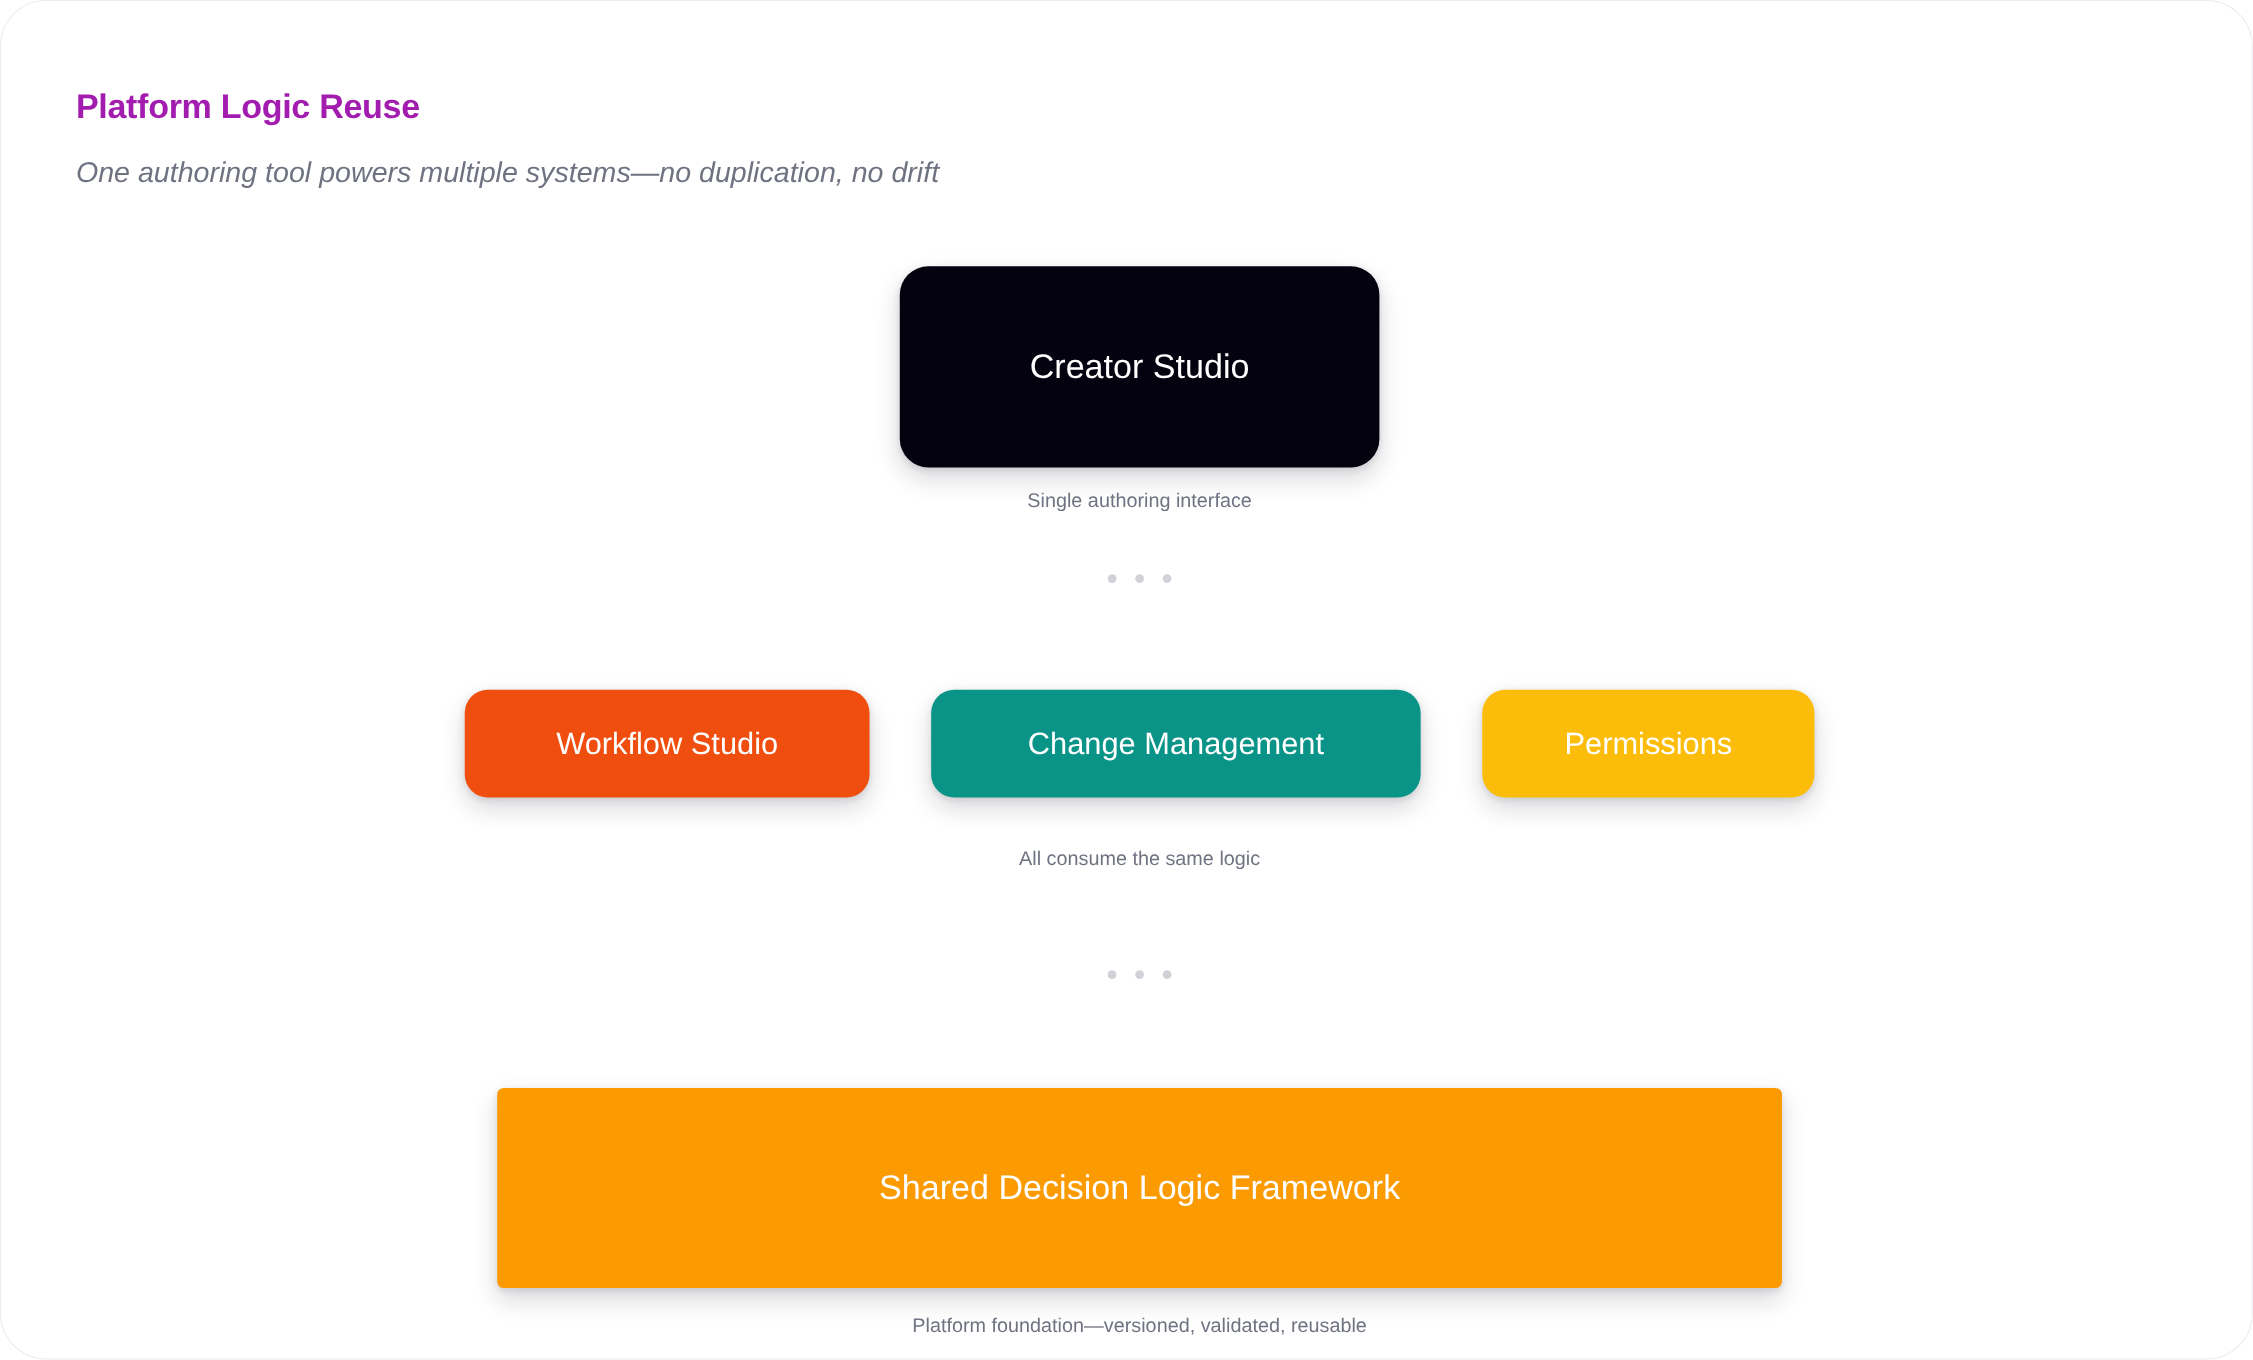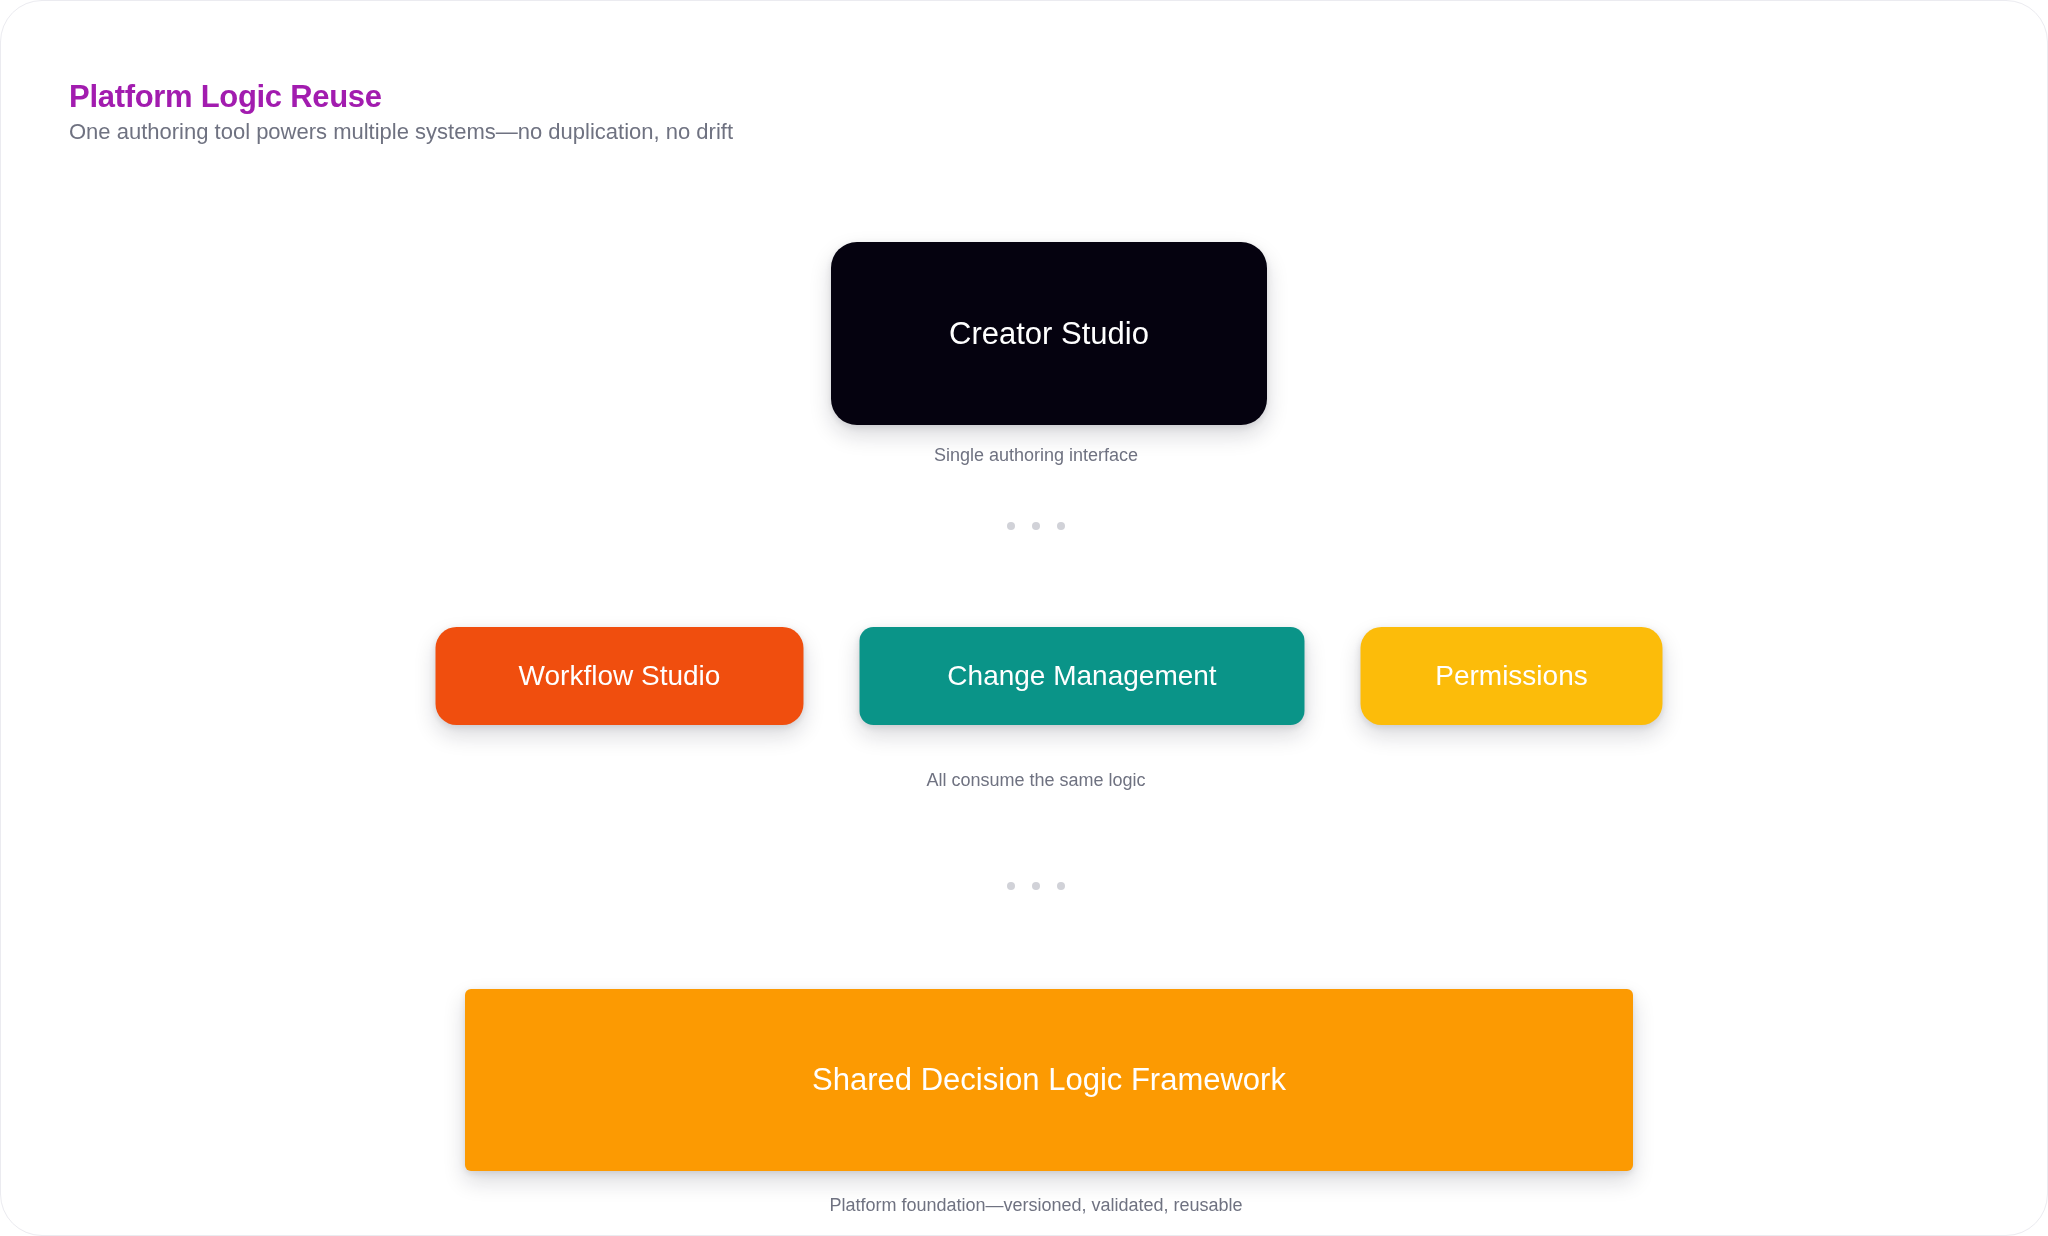--- a/index.html
+++ b/index.html
@@ -19,56 +19,57 @@
   }
   .header { position: absolute; left: 68px; top: 76px; }
   .title {
     font-size: 31px;
     font-weight: 700;
     color: #a21caf;
     letter-spacing: -0.3px;
     line-height: 39px;
   }
   .subtitle {
-    font-size: 22px;
+    margin-top: 24px;
+    font-size: 26px;
     font-weight: 400;
     color: #6F7281;
     line-height: 32px;
+    font-style: italic;
   }
   .stage { position: absolute; left: 0; top: 0; width: 100%; height: 100%; }
   .row {
     position: absolute;
     left: calc(50% + 12px);
     transform: translateX(-50%);
     display: flex;
     align-items: stretch;
     gap: 56px;
     white-space: nowrap;
-    margin-left: 13px;
   }
   .node {
     display: flex;
     align-items: center;
     justify-content: center;
     color: #ffffff;
     font-weight: 500;
     box-shadow: 0 10px 22px rgba(20, 18, 40, 0.16), 0 2px 6px rgba(20, 18, 40, 0.10);
   }
   .node-top {
     width: 436px; height: 183px;
     border-radius: 26px;
     font-size: 31px;
   }
   .node-mid {
     height: 98px;
     border-radius: 21px;
     font-size: 28px;
   }
   .node-mid.w1 { width: 368px; }
-  .node-mid.w2 { width: 445px; border-radius: 14px; }
+  .node-mid.w2 { width: 445px; }
   .node-mid.w3 { width: 302px; }
   .node-bottom {
     width: 1168px; height: 182px;
     border-radius: 6px;
     font-size: 31px;
   }
   .caption {
     position: absolute;
     left: calc(50% + 12px);
     transform: translateX(-50%);

